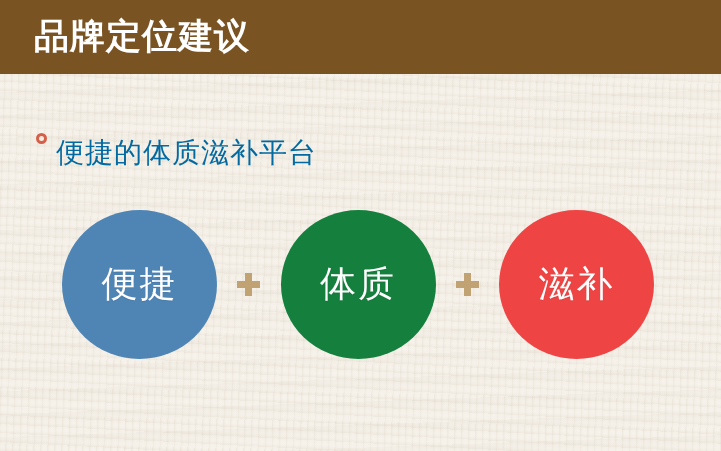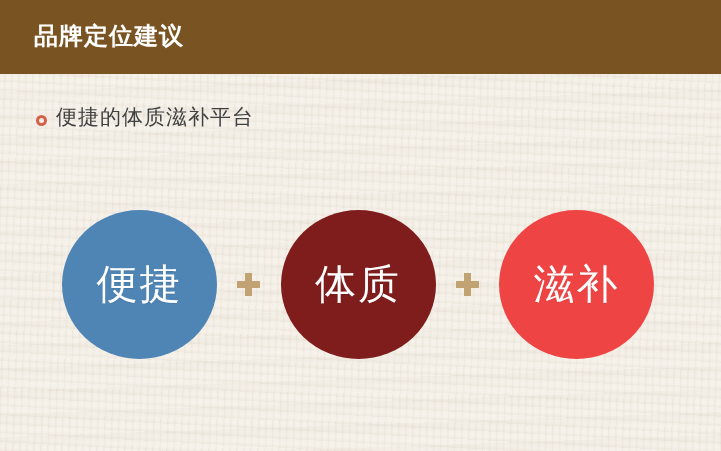--- a/index.html
+++ b/index.html
@@ -35,21 +35,21 @@
     top: 0;
     width: 721px;
     height: 74px;
     background-color: #7a5322;
   }
   #title-text {
     position: absolute;
     left: 34px;
     top: 14px;
     font-family: "Liberation Sans", "DejaVu Sans", sans-serif;
-    font-size: 24px;
+    font-size: 35px;
     font-weight: bold;
     color: #ffffff;
     letter-spacing: 1px;
     line-height: 44px;
     white-space: nowrap;
   }
   #subtitle-row {
     position: absolute;
     left: 36px;
     top: 98px;
@@ -61,26 +61,27 @@
     width: 11px;
     height: 11px;
     border-radius: 50%;
     border: 3px solid #d4604a;
     box-sizing: border-box;
     flex: 0 0 auto;
     margin-top: 6px;
   }
   #subtitle-text {
     font-family: "Liberation Serif", "DejaVu Serif", serif;
-    font-size: 21px;
+    font-size: 28px;
     font-weight: normal;
-    color: #404040;
+    color: #0369a1;
     letter-spacing: 1px;
     white-space: nowrap;
     line-height: 38px;
+    margin-top: 36px;
   }
   #diagram {
     position: absolute;
     left: 62px;
     top: 208px;
     width: 592px;
     height: 152px;
     display: flex;
     align-items: center;
     justify-content: space-between;
@@ -89,21 +90,21 @@
     width: 155px;
     height: 149px;
     border-radius: 50%;
     display: flex;
     align-items: center;
     justify-content: center;
     flex: 0 0 auto;
   }
   .concept-label {
     font-family: "Liberation Serif", "DejaVu Serif", serif;
-    font-size: 41px;
+    font-size: 36px;
     color: #ffffff;
     letter-spacing: 2px;
     line-height: 46px;
     white-space: nowrap;
     text-shadow: 0 1px 1px rgba(0,0,0,0.08);
   }
   .plus-sign {
     position: relative;
     width: 23px;
     height: 23px;
@@ -145,21 +146,21 @@
   </div>
 
   <div id="diagram">
 
     <div class="concept-circle" style="background-color:#4f85b5;">
       <span class="concept-label">便捷</span>
     </div>
 
     <div class="plus-sign"></div>
 
-    <div class="concept-circle" style="background-color:#7f1d1d;align-items:center;">
+    <div class="concept-circle" style="background-color:#15803d;align-items:center;">
       <span class="concept-label">体质</span>
     </div>
 
     <div class="plus-sign"></div>
 
     <div class="concept-circle" style="background-color:#ef4444;">
       <span class="concept-label">滋补</span>
     </div>
 
   </div>

